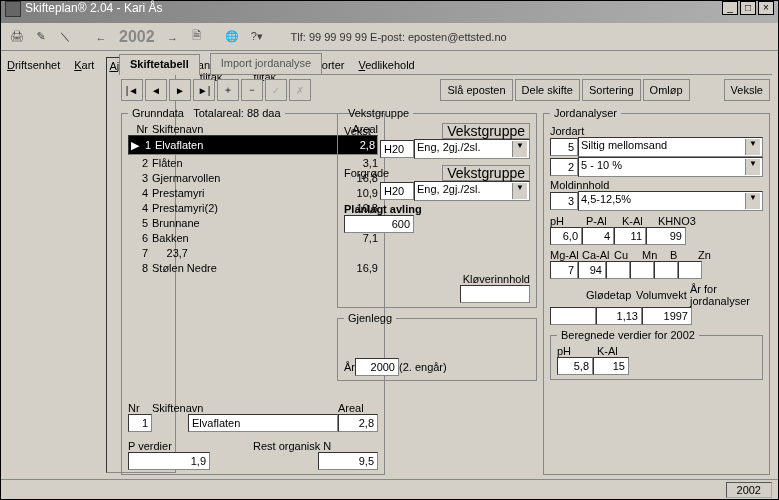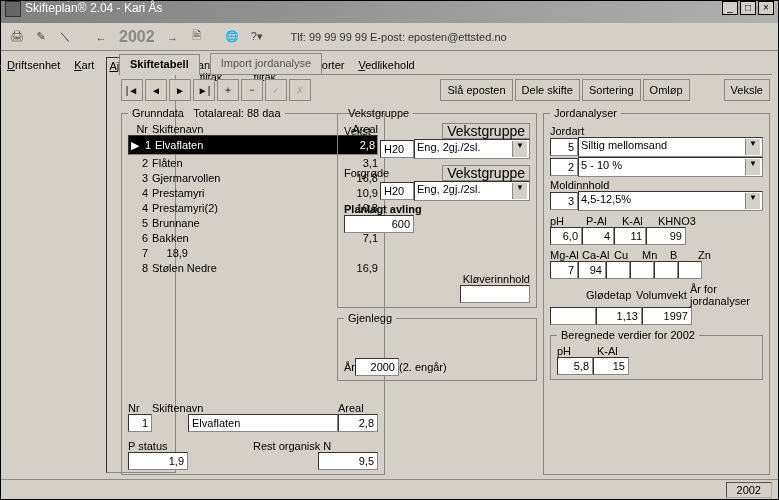--- a/index.html
+++ b/index.html
@@ -160,21 +160,21 @@
                     <span class="nm">Brunnane</span>
                     <span class="ar">4,7</span>
                   </div><div class="gridrow">
                     <span class="ptr"></span>
                     <span class="nr">6</span>
                     <span class="nm">Bakken</span>
                     <span class="ar">7,1</span>
                   </div><div class="gridrow">
                     <span class="ptr"></span>
                     <span class="nr">7</span>
-                    <span class="ar">18,9</span>
+                    <span class="ar">23,7</span>
                   </div><div class="gridrow">
                     <span class="ptr"></span>
                     <span class="nr">8</span>
                     <span class="nm">Stølen Nedre</span>
                     <span class="ar">16,9</span>
                   </div></div>
             </div>
             <div style="flex:1"></div>
             <div class="rowf">
               <div style="width:24px;">
@@ -187,28 +187,28 @@
                   <span class="lbl">Areal</span>
                 </div>
             </div>
             <div class="rowf">
               <input class="inp" style="width: 24px;" value="1">
               <input class="inp l" style="flex: 1 1 0%;" value="Elvaflaten">
               <input class="inp" style="width: 40px;" value="2,8">
             </div>
             <div class="rowf" style="margin-top:6px;">
               <div style="flex:1;">
-                  <span class="lbl">P status</span>
+                  <span class="lbl">P verdier</span>
                 </div>
               <div style="flex:1;">
                   <span class="lbl">Rest organisk N</span>
                 </div>
             </div>
             <div class="rowf">
-              <input class="inp" style="width: 60px;" value="1,9">
+              <input class="inp" style="width: 82px;" value="1,9">
               <div style="flex:1"></div>
               <input class="inp" style="width: 60px;" value="9,5">
             </div>
           </fieldset>
         </div>
 
         <div class="col2">
           <fieldset>
             <legend>Vekstgruppe</legend>
             <div class="rowf">

